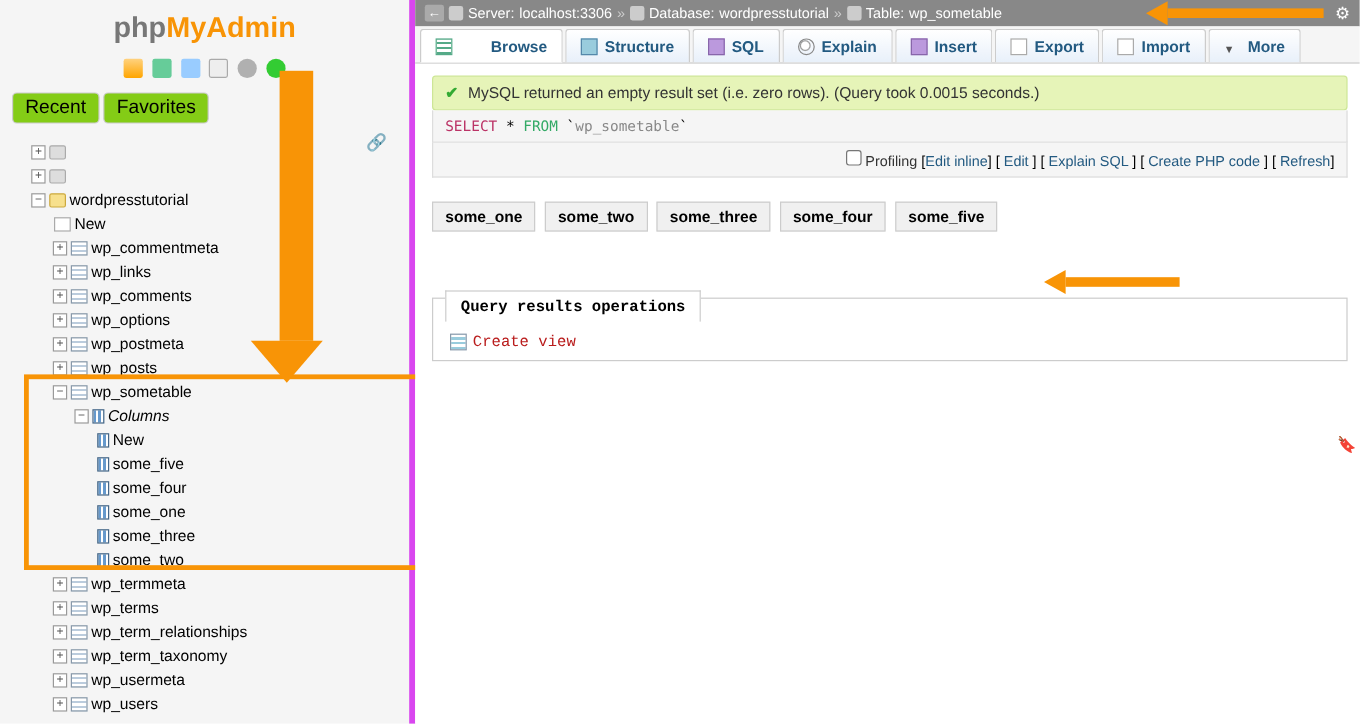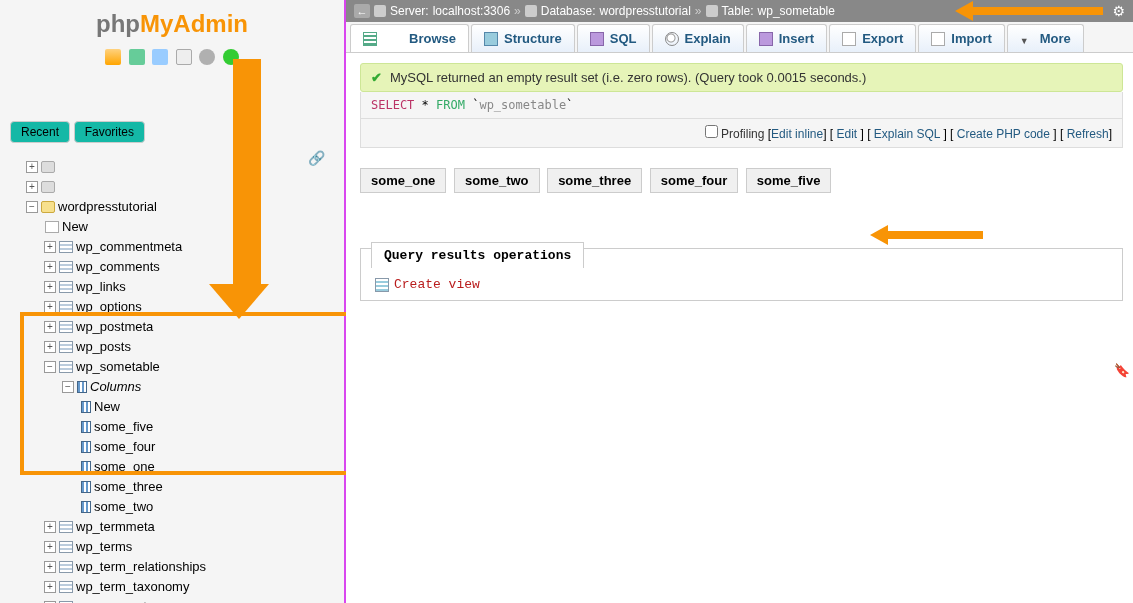--- a/index.html
+++ b/index.html
@@ -1,32 +1,32 @@
 <!DOCTYPE html>
 <html><head>
 <meta charset="utf-8">
 <style>
 * { box-sizing: border-box; margin: 0; padding: 0; }
 body { font-family: sans-serif; font-size: 13px; background: #fff; width: 1133px; height: 603px; overflow: hidden; position: relative; }
 .app { display: flex; height: 100%; }
-.sidebar { width: 346px; background: #f5f5f5; border-right: 2px solid #d946ef; position: relative; }
+.sidebar { width: 346px; background: #f5f5f5; border-right: 5px solid #d946ef; position: relative; }
 .logo { text-align: center; padding: 10px 0 6px; }
 .logo-text { font-size: 24px; font-weight: bold; }
 .logo-php { color: #777; }
 .logo-myadmin { color: #f89406; }
 .toolbar-icons { text-align: center; padding: 4px 0; }
 .toolbar-icons span { display: inline-block; width: 16px; height: 16px; margin: 0 2px; vertical-align: middle; }
 .ic-home { background: linear-gradient(#ffd27f,#ffa500); border-radius: 2px; }
 .ic-exit { background: #6c9; border-radius: 2px; }
 .ic-sql { background: #9cf; border-radius: 2px; }
 .ic-doc { background: #eee; border: 1px solid #aaa; border-radius: 2px; }
 .ic-gear { background: #b0b0b0; border-radius: 50%; }
 .ic-reload { background: #3c3; border-radius: 50%; }
 .tabs-rf { margin: 8px 10px 4px; }
-.tabs-rf span { display: inline-block; padding: 3px 10px; border: 1px solid #ccc; border-radius: 4px; background: #14b8a6; font-size: 12px; cursor: pointer; margin-top: 44px; }
+.tabs-rf span { display: inline-block; padding: 3px 10px; border: 1px solid #ccc; border-radius: 4px; background: #84cc16; font-size: 16px; cursor: pointer; }
 .link-row { padding: 3px 14px; font-size: 11px; position: relative; }
 .link-icon { position: absolute; right: 18px; top: 3px; font-size: 14px; color: #555; }
 .tree { padding: 4px 2px 0 8px; }
 .tree ul { list-style: none; padding-left: 18px; }
 .tree li { line-height: 20px; white-space: nowrap; position: relative; }
 .exp { display: inline-block; width: 12px; height: 12px; border: 1px solid #999; background: #fff; font-size: 10px; line-height: 10px; text-align: center; color: #555; margin-right: 2px; cursor: pointer; vertical-align: middle; }
 .ic { display: inline-block; width: 14px; height: 12px; margin: 0 3px 0 1px; vertical-align: middle; }
 .ic-db { background: #f7e08d; border: 1px solid #cca93e; border-radius: 2px; }
 .ic-dbgrey { background: #ddd; border: 1px solid #aaa; border-radius: 2px; }
 .ic-tbl { background: repeating-linear-gradient(#fff,#fff 2px,#bcd 2px,#bcd 4px); border: 1px solid #89a; }
@@ -106,22 +106,22 @@
         <span class="link-icon">🔗</span>
       </div>
     <div class="tree">
       <ul>
         <li><span class="exp">+</span><span class="ic ic-dbgrey"></span></li>
         <li><span class="exp">+</span><span class="ic ic-dbgrey"></span></li>
         <li><span class="exp">−</span><span class="ic ic-db"></span><span class="lbl">wordpresstutorial</span>
           <ul>
             <li><span class="ic ic-new"></span><span class="lbl">New</span></li>
             <li><span class="exp">+</span><span class="ic ic-tbl"></span><span class="lbl">wp_commentmeta</span></li>
+            <li><span class="exp">+</span><span class="ic ic-tbl"></span><span class="lbl">wp_links</span></li>
             <li><span class="exp">+</span><span class="ic ic-tbl"></span><span class="lbl">wp_comments</span></li>
-            <li><span class="exp">+</span><span class="ic ic-tbl"></span><span class="lbl">wp_links</span></li>
             <li><span class="exp">+</span><span class="ic ic-tbl"></span><span class="lbl">wp_options</span></li>
             <li><span class="exp">+</span><span class="ic ic-tbl"></span><span class="lbl">wp_postmeta</span></li>
             <li><span class="exp">+</span><span class="ic ic-tbl"></span><span class="lbl">wp_posts</span></li>
             <li><span class="exp">−</span><span class="ic ic-tbl"></span><span class="lbl">wp_sometable</span>
               <ul>
                 <li><span class="exp">−</span><span class="ic ic-col"></span><em class="lbl">Columns</em>
                   <ul>
                     <li><span class="ic ic-col"></span><span class="lbl">New</span></li>
                     <li><span class="ic ic-col"></span><span class="lbl">some_five</span></li>
                     <li><span class="ic ic-col"></span><span class="lbl">some_four</span></li>

